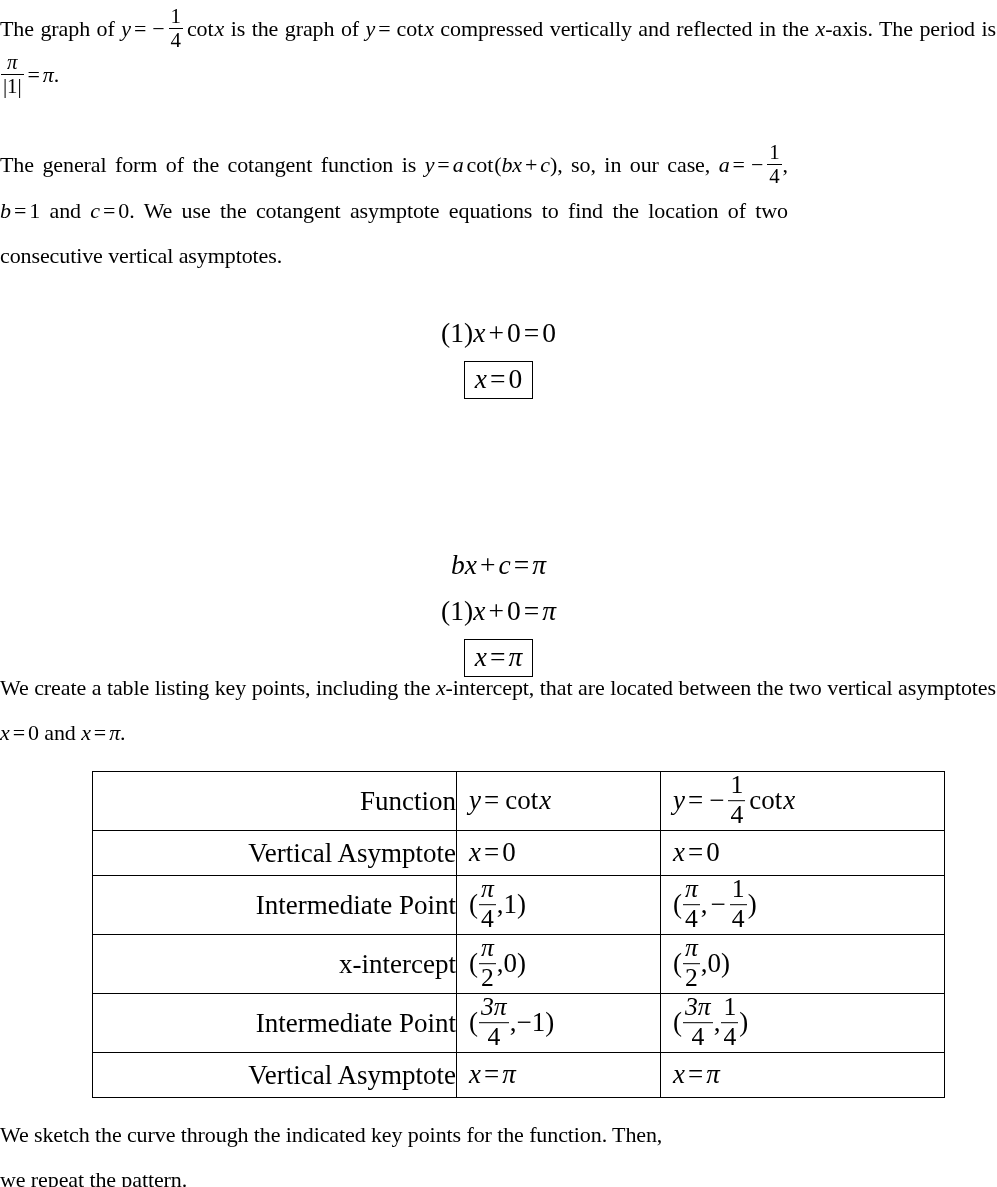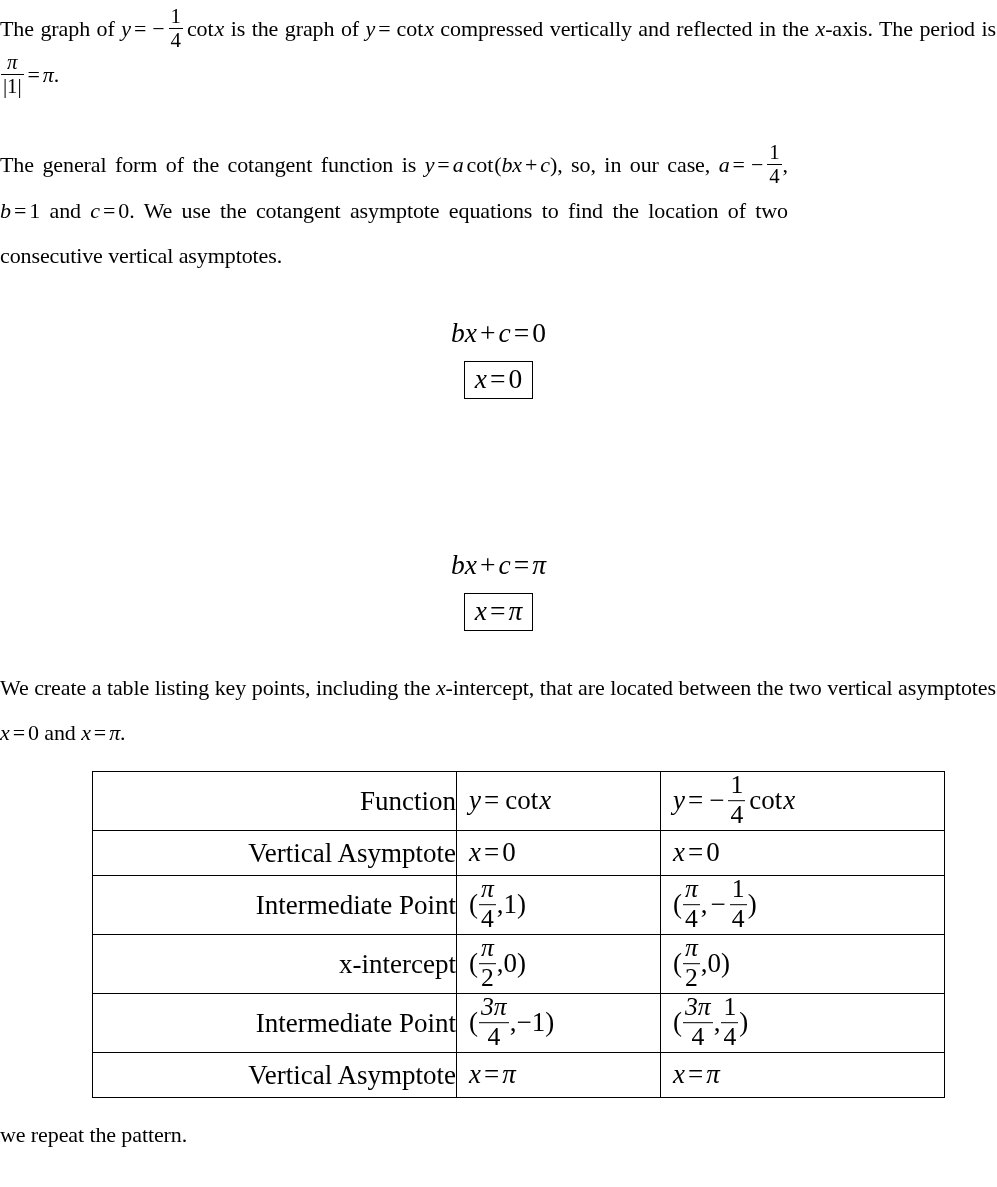--- a/index.html
+++ b/index.html
@@ -116,26 +116,27 @@
 
   <div class="para p1">
     <span>The graph of </span><span class="mi">y</span><span class="mo">=</span><span class="mo">−</span><span class="frac"><span class="num mn">1</span><span class="den mn">4</span></span><span class="op">cot</span><span class="mi">x</span><span> is the graph of </span><span class="mi">y</span><span class="mo">=</span><span class="op">cot</span><span class="mi">x</span><span> compressed vertically and reflected in the </span><span class="mi">x</span><span>-axis.  The period is </span><span class="frac"><span class="num pi">π</span><span class="den mn">|1|</span></span><span class="mo">=</span><span class="pi">π</span><span>.</span>
   </div>
 
   <div class="para p2">
     <span>The general form of the cotangent function is </span><span class="mi">y</span><span class="mo">=</span><span class="mi">a</span><span class="op">cot</span><span class="mn">(</span><span class="mi">b</span><span class="mi">x</span><span class="mo">+</span><span class="mi">c</span><span class="mn">)</span><span>, so, in our case, </span><span class="mi">a</span><span class="mo">=</span><span class="mo">−</span><span class="frac"><span class="num mn">1</span><span class="den mn">4</span></span><span>, </span><span class="mi">b</span><span class="mo">=</span><span class="mn">1</span><span> and </span><span class="mi">c</span><span class="mo">=</span><span class="mn">0</span><span>.  We use the cotangent asymptote equations to find the location of two consecutive vertical asymptotes.</span>
   </div>
 
   <div class="eqblock b1">
-    <span class="eqline"><span class="mi">b</span><span class="mi">x</span><span class="mo">+</span><span class="mi">c</span><span class="mo">=</span><span class="mn">0</span></span>
+    <span class="eqline"><span class="mn">(</span><span class="mn">1</span><span class="mn">)</span><span class="mi">x</span><span class="mo">+</span><span class="mn">0</span><span class="mo">=</span><span class="mn">0</span></span>
     <span class="eqline"><span class="boxed"><span class="mi">x</span><span class="mo">=</span><span class="mn">0</span></span></span>
   </div>
 
   <div class="eqblock b2">
     <span class="eqline"><span class="mi">b</span><span class="mi">x</span><span class="mo">+</span><span class="mi">c</span><span class="mo">=</span><span class="pi">π</span></span>
+    <span class="eqline"><span class="mn">(</span><span class="mn">1</span><span class="mn">)</span><span class="mi">x</span><span class="mo">+</span><span class="mn">0</span><span class="mo">=</span><span class="pi">π</span></span>
     <span class="eqline"><span class="boxed"><span class="mi">x</span><span class="mo">=</span><span class="pi">π</span></span></span>
   </div>
 
   <div class="para p3">
     <span>We create a table listing key points, including the </span><span class="mi">x</span><span>-intercept, that are located between the two vertical asymptotes </span><span class="mi">x</span><span class="mo">=</span><span class="mn">0</span><span> and </span><span class="mi">x</span><span class="mo">=</span><span class="pi">π</span><span>.</span>
   </div>
 
   <table class="keytable">
     <tbody>
 
@@ -172,16 +173,17 @@
       <tr>
         <td class="c1"><span class="label">Vertical Asymptote</span></td>
         <td class="c2"><span class="cellwrap"><span class="mi">x</span><span class="mo">=</span><span class="pi">π</span></span></td>
         <td class="c3"><span class="cellwrap"><span class="mi">x</span><span class="mo">=</span><span class="pi">π</span></span></td>
       </tr>
 
     </tbody>
   </table>
 
   <div class="para p4">
+    <span>We sketch the curve through the indicated key points for the function.  Then,</span>
     <span class="lastline">we repeat the pattern.</span>
   </div>
 
 </div>
 
 </body></html>

